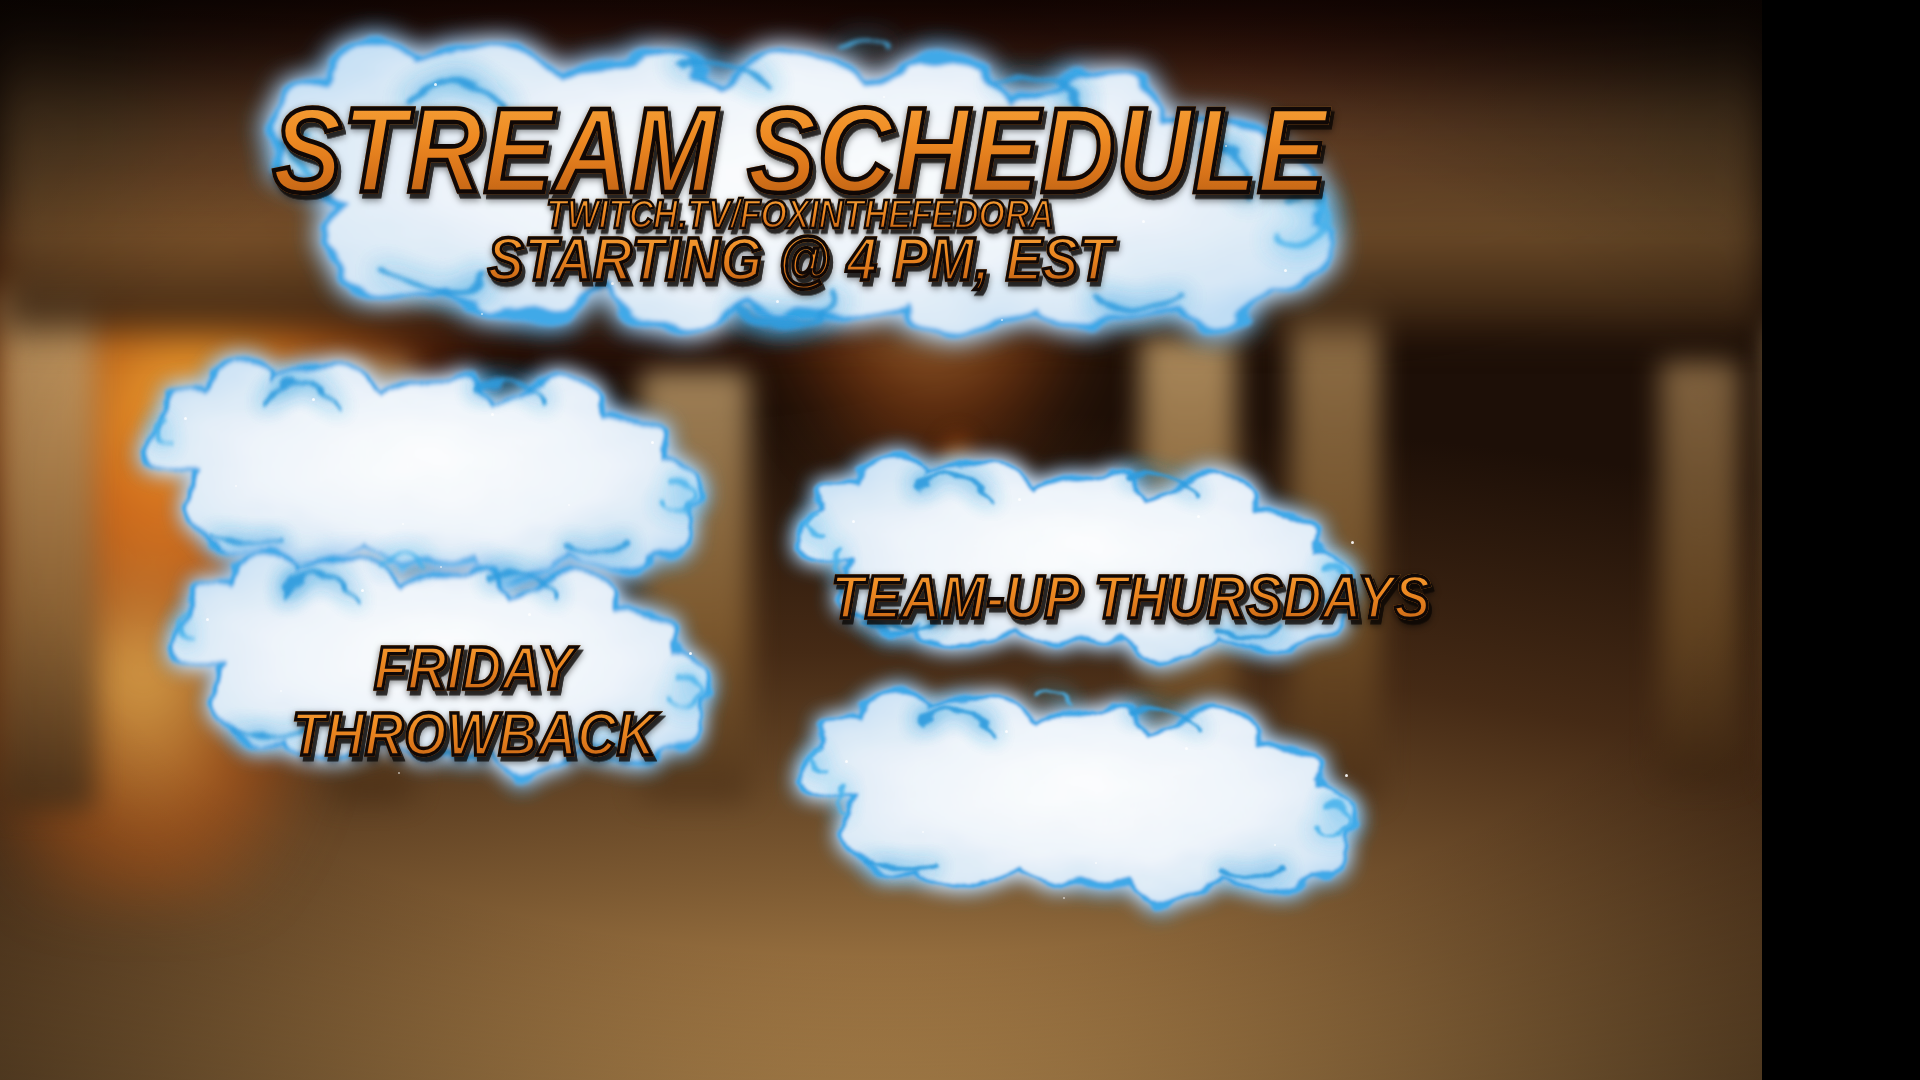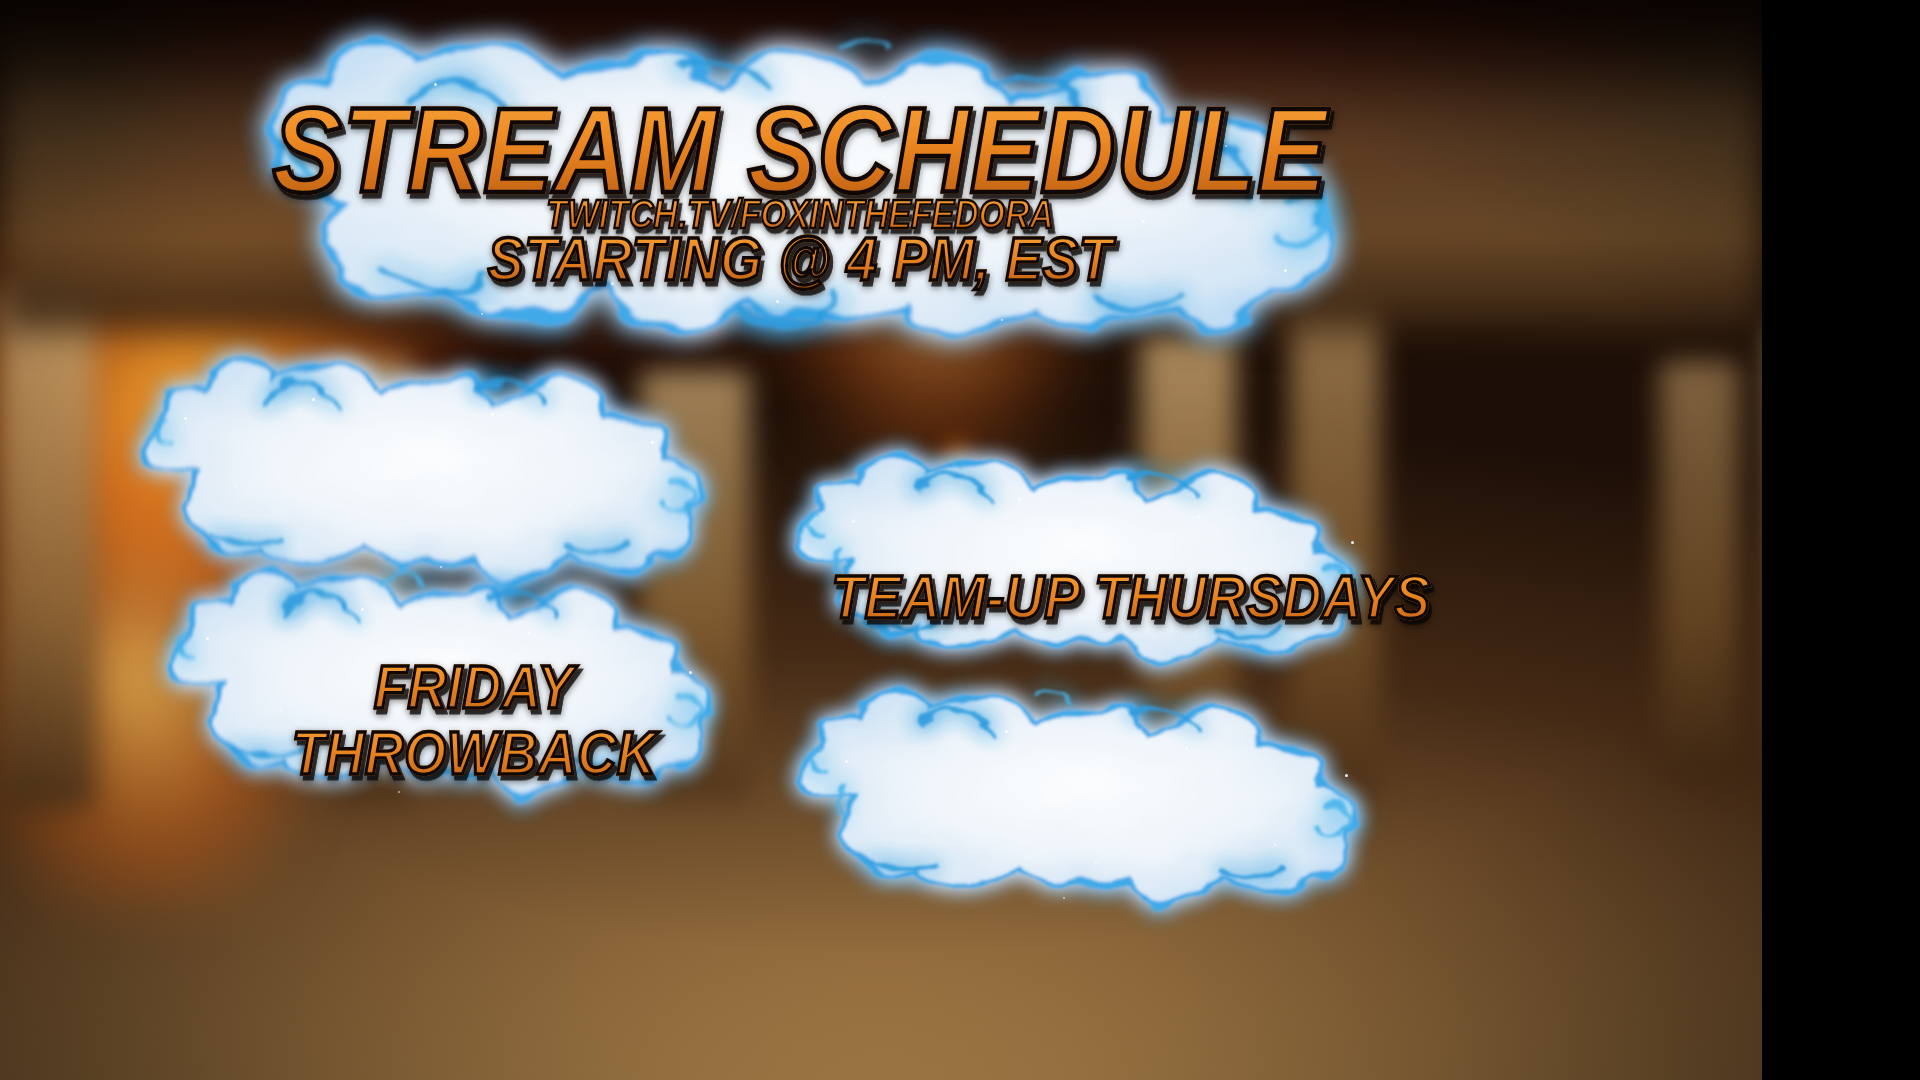--- a/index.html
+++ b/index.html
@@ -95,21 +95,21 @@
      transform:scaleY(1.12) scaleX(.94);}
   #title-time{font-size:54px;line-height:1.05;-webkit-text-stroke-width:3px;
      transform:scaleY(1.14);}
 
   .day-line{font-size:54px;line-height:1.22;-webkit-text-stroke-width:3px;transform:scaleY(1.14);}
 
   
   #banner-title   {left:210px; top:40px;  width:1180px;height:310px;}
   #banner-wed     {left:120px; top:355px; width:640px; height:240px;}
   #banner-thu     {left:775px; top:455px; width:640px; height:215px;}
-  #banner-fri     {left:150px; top:570px; width:620px; height:240px;}
+  #banner-fri     {left:150px; top:551px; width:620px; height:240px;}
   #banner-sat     {left:775px; top:690px; width:640px; height:220px;}
 
   #banner-title .cloud-text{padding-bottom:6px;}
   #banner-title #title-url{margin-top:-6px;}
   #banner-title #title-time{margin-top:-4px;}
 
   #banner-wed .cloud-text{transform:translate(22px,26px);}
   #banner-thu .cloud-text{transform:translate(36px,34px);}
   #banner-fri .cloud-text{transform:translate(14px,30px);}
   #banner-sat .cloud-text{transform:translate(30px,40px);}

